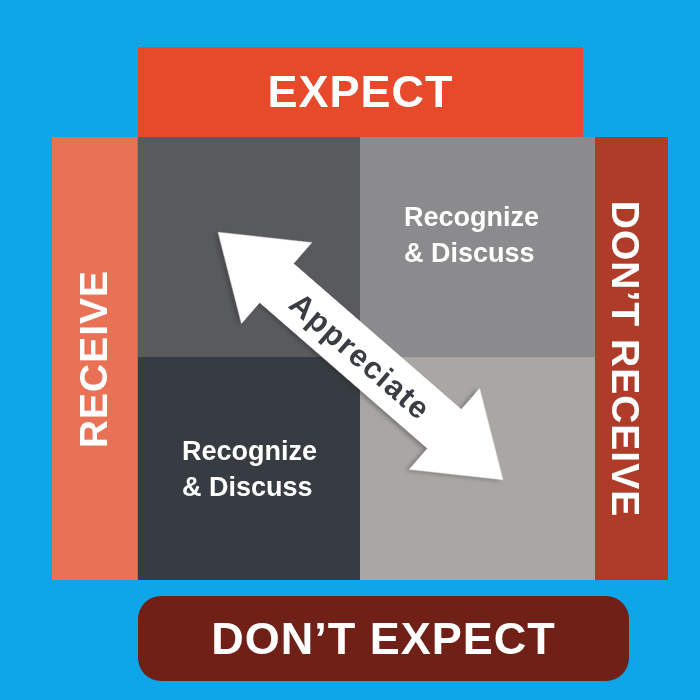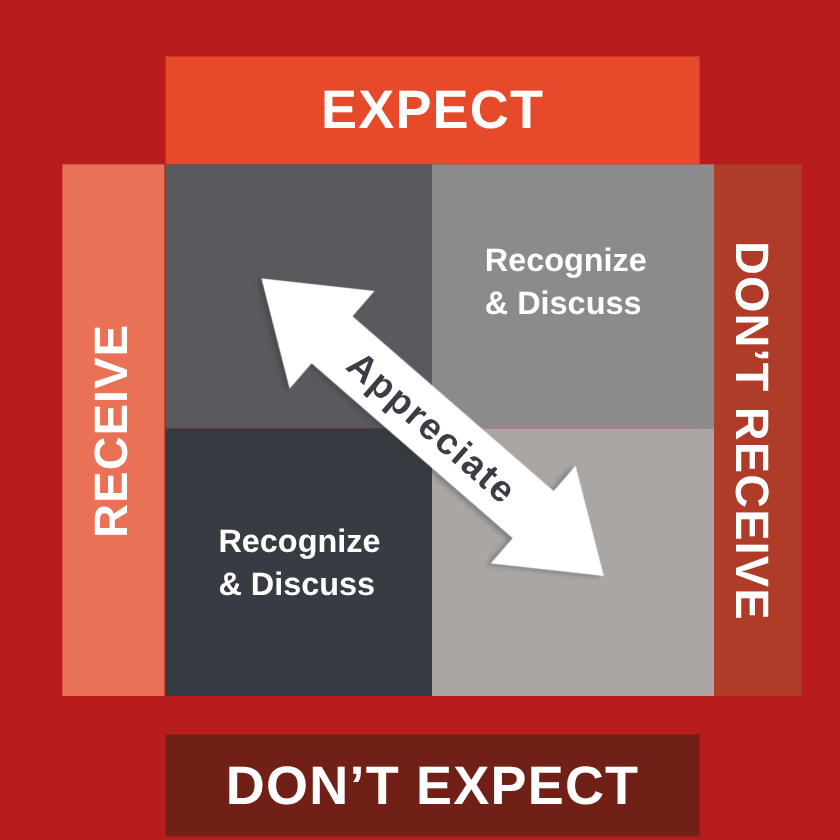--- a/index.html
+++ b/index.html
@@ -5,39 +5,39 @@
   html, body {
     margin: 0;
     padding: 0;
     background: #ffffff;
     font-family: "Liberation Sans", sans-serif;
   }
   .canvas {
     position: relative;
     width: 700px;
     height: 700px;
-    background: #b91c1c;
+    background: #0ea5e9;
     overflow: hidden;
   }
   .bar {
     position: absolute;
     display: flex;
     align-items: center;
     justify-content: center;
   }
   .bar-label {
     color: #ffffff;
     font-weight: bold;
     letter-spacing: 1px;
     white-space: nowrap;
   }
   .h-bar .bar-label { font-size: 45px; }
   .v-bar .bar-label { font-size: 39px; }
   .bar-top    { left: 138px; top: 47px;  width: 445px; height: 90px; }
-  .bar-bottom { left: 138px; top: 612px; width: 445px; height: 85px; }
+  .bar-bottom { left: 138px; top: 596px; width: 491px; height: 85px; border-radius: 23px; }
   .bar-left   { left: 52px;  top: 137px; width: 85px;  height: 443px; }
   .bar-right  { left: 582px; top: 137px; width: 86px;  height: 443px; }
   .rot-ccw { transform: rotate(-90deg); }
   .rot-cw  { transform: rotate(90deg); }
   .quadrant {
     position: absolute;
     padding-left: 13px;
   }
   .q-tl { left: 138px; top: 137px; width: 222px; height: 220px; }
   .q-tr { left: 360px; top: 137px; width: 222px; height: 220px; }

